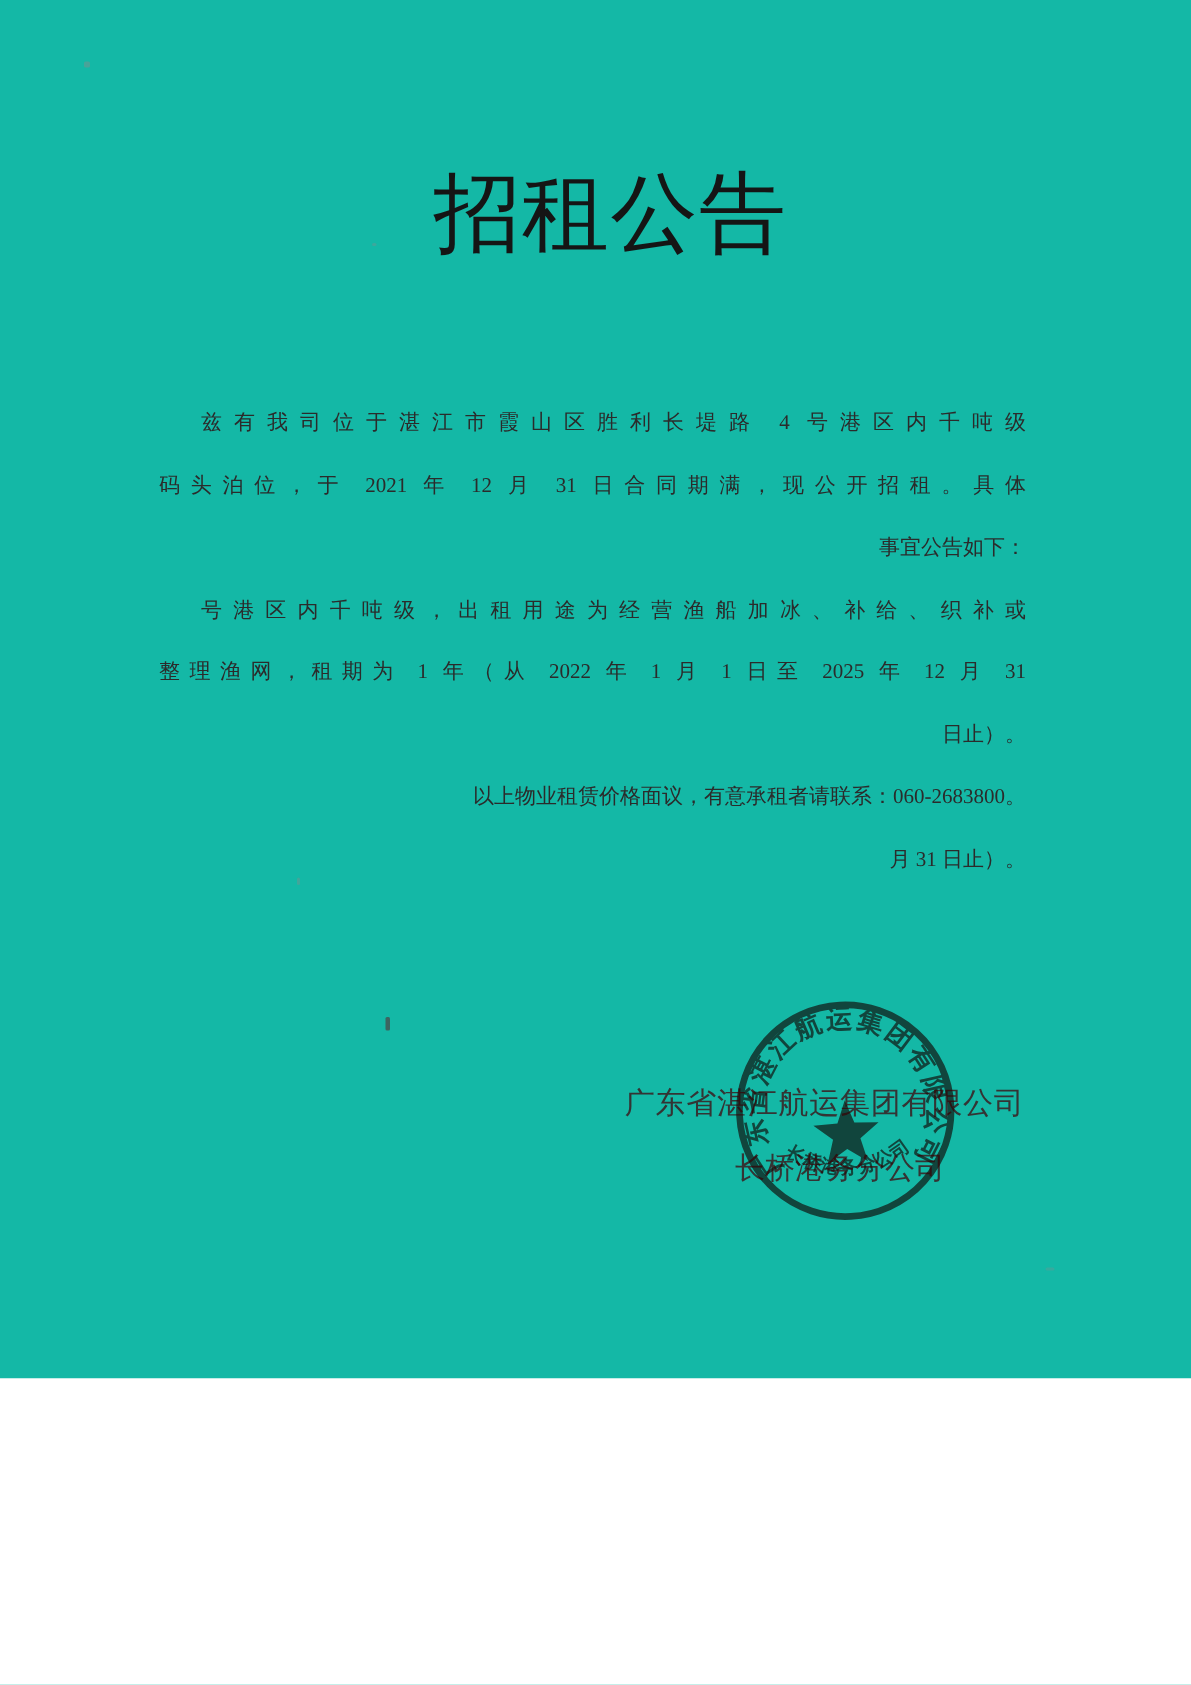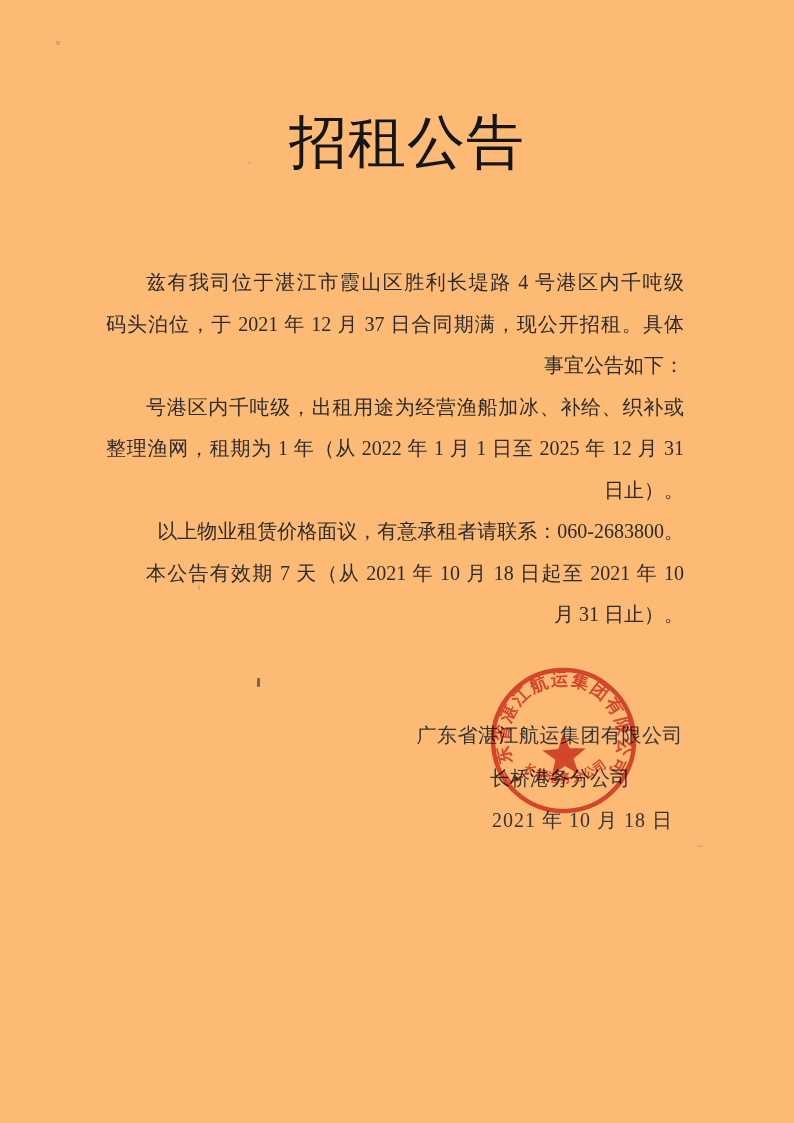--- a/index.html
+++ b/index.html
@@ -1,20 +1,20 @@
 <!DOCTYPE html>
 <html><head>
 <meta charset="utf-8">
 <style>
   html, body { margin: 0; padding: 0; background: #ffffff; }
   .page {
     position: relative;
     width: 794px;
-    height: 1123px;
-    background: #fdba74;
+    height: 919px;
+    background: #14b8a6;
     overflow: hidden;
     font-family: "Liberation Serif", "DejaVu Serif", serif;
     color: #2b2b2b;
   }
   .title {
     position: absolute;
     top: 104px;
     left: 20px;
     right: 0;
     margin: 0;
@@ -22,21 +22,21 @@
     font-size: 58px;
     font-weight: 500;
     letter-spacing: 1px;
     color: #151515;
   }
   .doc-body {
     position: absolute;
     top: 262px;
     left: 106px;
     width: 578px;
-    font-size: 20px;
+    font-size: 14px;
     line-height: 41.5px;
     color: #2b2b2b;
   }
   .doc-body p { margin: 0; padding: 0; }
   .line { display: block; text-align: right; white-space: normal; }
   .line.fill {
     text-align: justify;
     text-align-last: justify;
     text-justify: inter-character;
   }
@@ -75,40 +75,38 @@
   <div class="speck s4"></div>
   <div class="speck s3"></div>
   <div class="speck s2"></div>
   <div class="speck s5"></div>
 
   <h1 class="title">招租公告</h1>
 
   <div class="doc-body">
     <p>
       <span class="line indent fill">兹有我司位于湛江市霞山区胜利长堤路 4 号港区内千吨级</span>
-      <span class="line fill">码头泊位，于 2021 年 12 月 37 日合同期满，现公开招租。具体</span>
+      <span class="line fill">码头泊位，于 2021 年 12 月 31 日合同期满，现公开招租。具体</span>
       <span class="line">事宜公告如下：</span>
     </p>
     <p>
       <span class="line indent fill">号港区内千吨级，出租用途为经营渔船加冰、补给、织补或</span>
       <span class="line fill">整理渔网，租期为 1 年（从 2022 年 1 月 1 日至 2025 年 12 月 31</span>
       <span class="line">日止）。</span>
     </p>
     <p>
       <span class="line indent">以上物业租赁价格面议，有意承租者请联系：060-2683800。</span>
     </p>
     <p>
-      <span class="line indent fill">本公告有效期 7 天（从 2021 年 10 月 18 日起至 2021 年 10</span>
       <span class="line">月 31 日止）。</span>
     </p>
   </div>
 
   <div class="sig-line sig-company">广东省湛江航运集团有限公司</div>
   <div class="sig-line sig-branch">长桥港务分公司</div>
-  <div class="sig-line sig-date">2021 年 10 月 18 日</div>
 
   <svg class="seal" viewBox="0 0 150 150" aria-hidden="true">
     <defs>
       <path id="sealTopArc" d="M 32 111 A 56 56 0 1 1 118 111" fill="none"></path>
       <path id="sealBottomArc" d="M 33 103 A 70 70 0 0 0 117 103" fill="none"></path>
     </defs>
     <circle cx="75" cy="75" r="71" fill="none" stroke-width="4.5" stroke="#cf4a47"></circle>
     <polygon points="75,68 80.7,83.2 96.9,83.9 84.2,94 88.5,109.6 75,100.7 61.5,109.6 65.8,94 53.1,83.9 69.3,83.2" fill="#cf4a47"></polygon>
     <text font-size="17.5" letter-spacing="2" fill="#cf4a47">
       <textPath href="#sealTopArc">广东省湛江航运集团有限公司</textPath>

